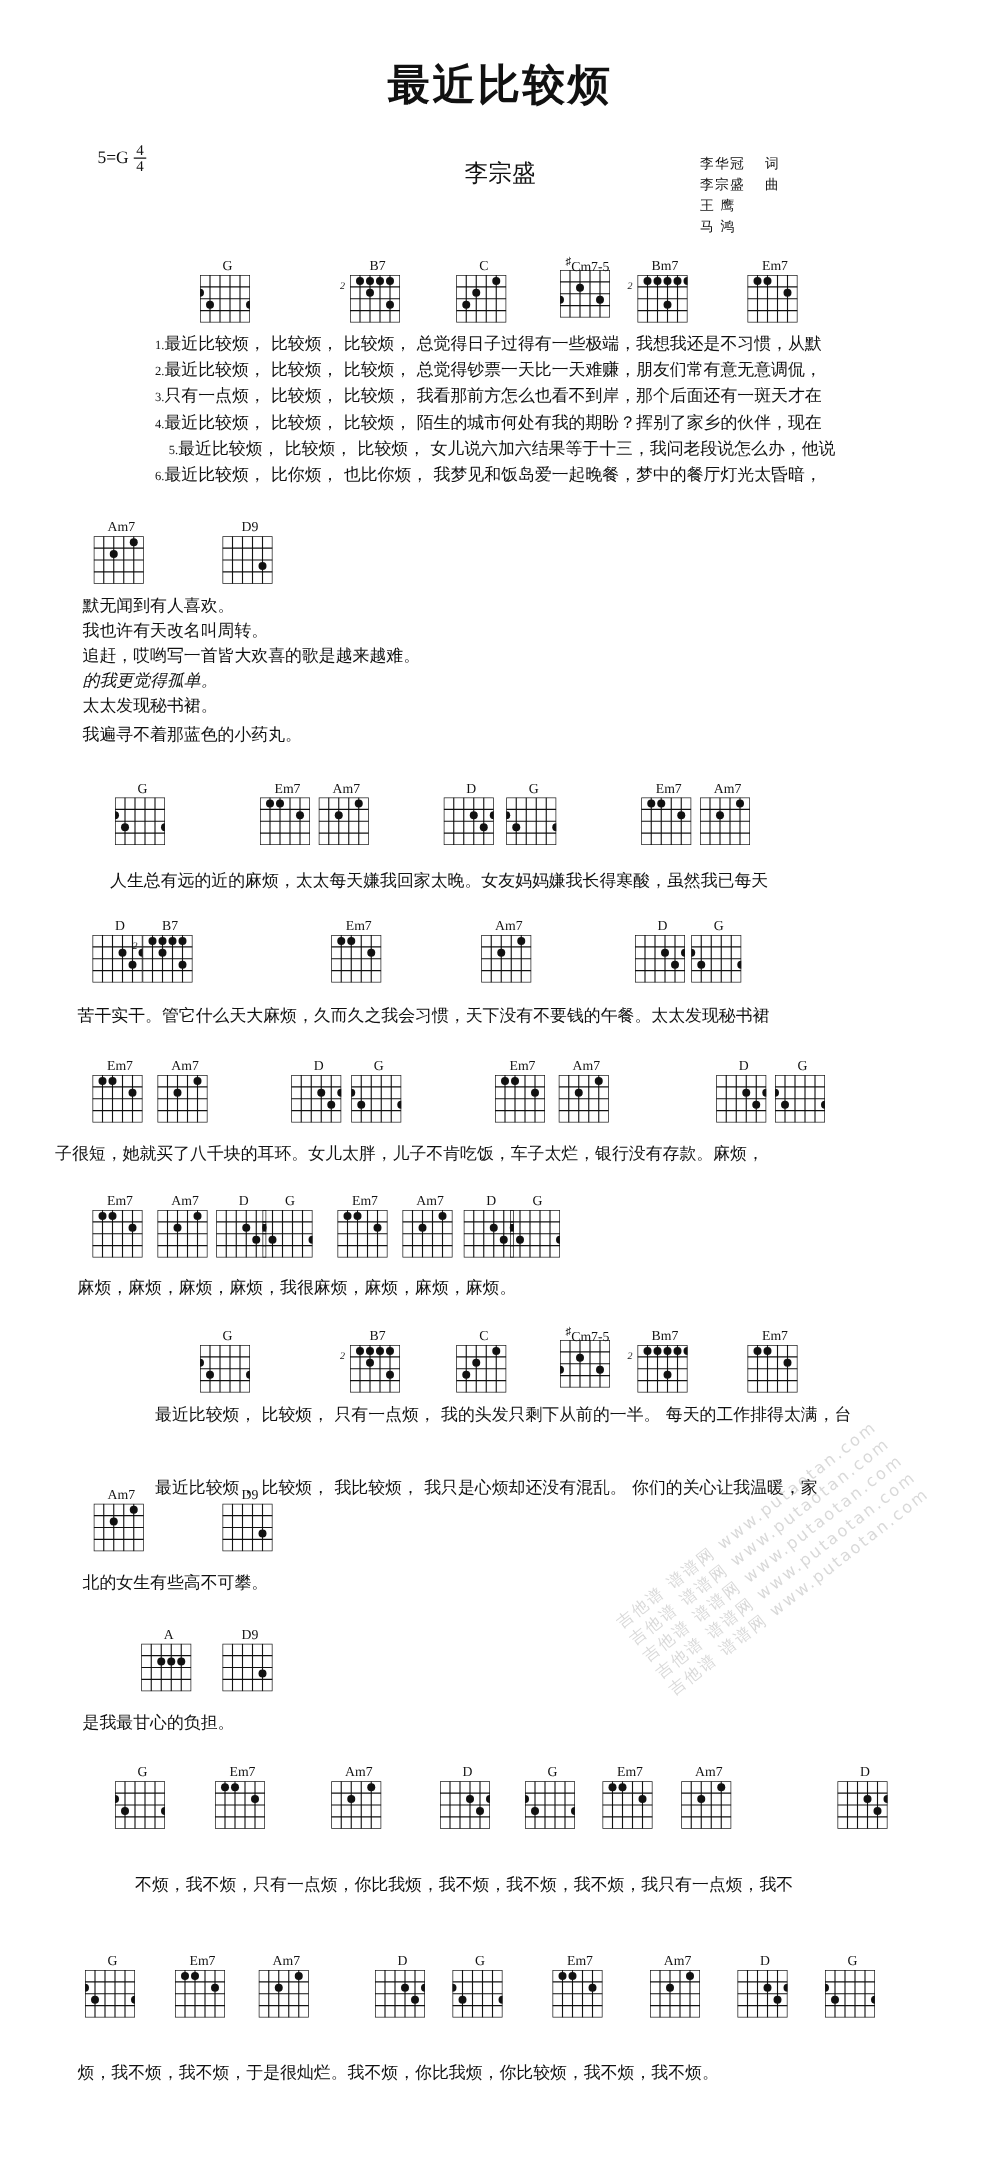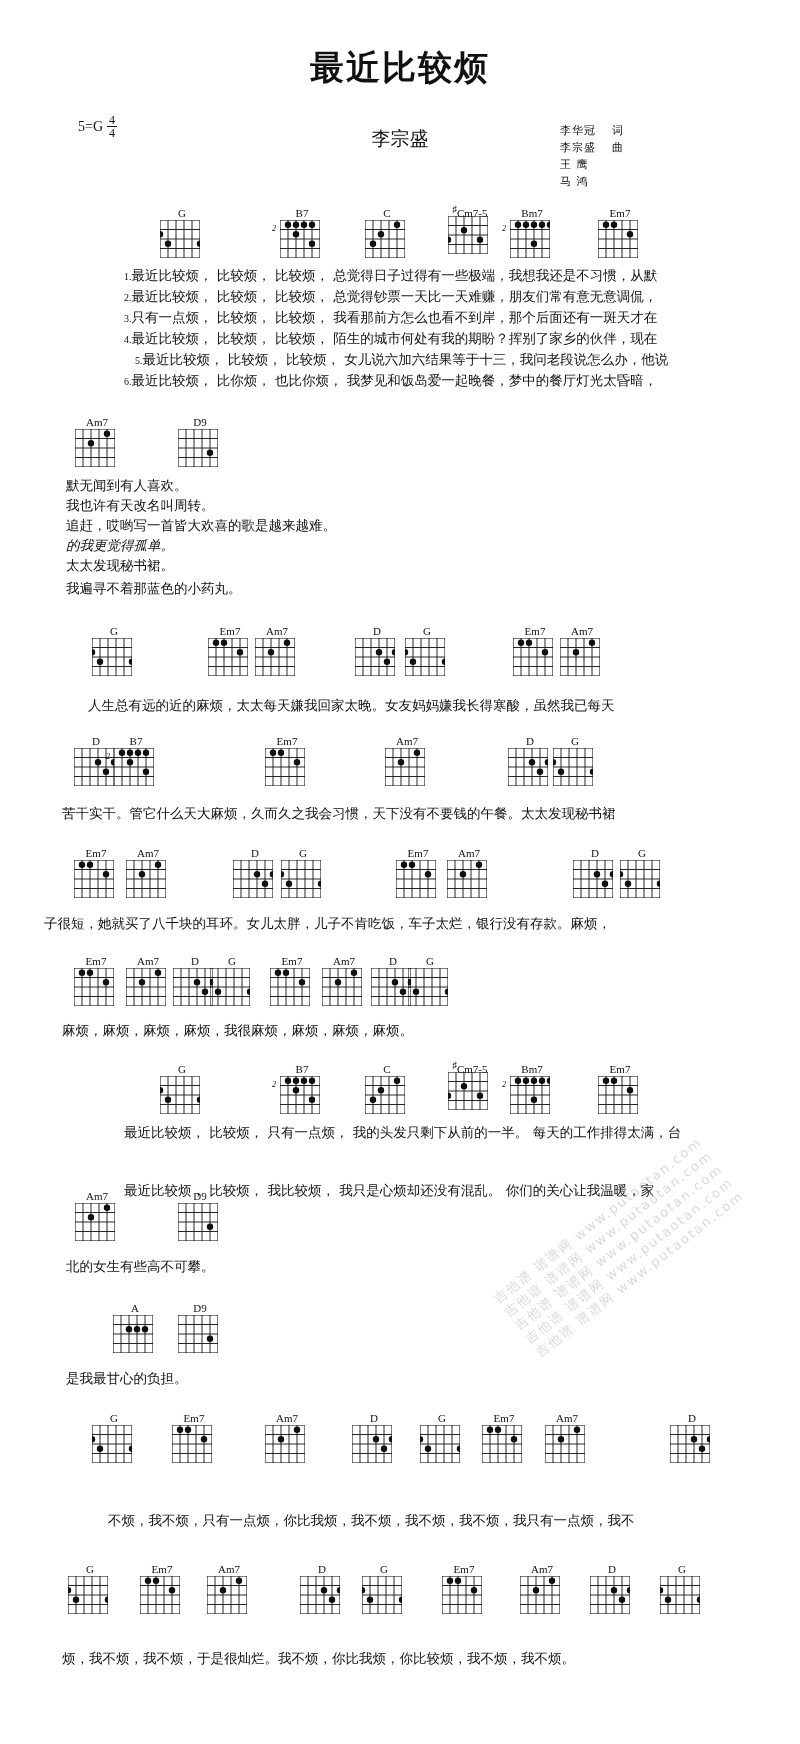--- a/index.html
+++ b/index.html
@@ -1311,21 +1311,21 @@
                 <line x1="0" y1="9.5" x2="40" y2="9.5" stroke="#111" stroke-width="0.9"></line>
                 <line x1="0" y1="19" x2="40" y2="19" stroke="#111" stroke-width="0.9"></line>
                 <line x1="0" y1="28.5" x2="40" y2="28.5" stroke="#111" stroke-width="0.9"></line>
                 <circle cx="24" cy="14.25" r="3.2" fill="#111"></circle>
                 <circle cx="40" cy="14.25" r="3.2" fill="#111"></circle>
                 <circle cx="32" cy="23.75" r="3.2" fill="#111"></circle>
               </svg>
             </div>
           </div>
         </div>
-        <div class="lyric" style="left: 108px; top: 1500px; margin-top: 12px;"><span>不烦，我不烦，只有一点烦，你比我烦，我不烦，我不烦，我不烦，我只有一点烦，我不</span></div>
+        <div class="lyric" style="left: 108px; top: 1500px;"><span>不烦，我不烦，只有一点烦，你比我烦，我不烦，我不烦，我不烦，我只有一点烦，我不</span></div>
       </div>
       <div>
         <div class="chordbox" style="left: 68px; top: 1563px;">
           <div class="cname">G</div>
           <div class="grid-wrap">
             <div>
               <svg width="40" height="38" viewBox="0 0 40 38">
                 <rect x="0" y="0" width="40" height="38" fill="none" stroke="#111" stroke-width="1.1"></rect>
                 <line x1="8" y1="0" x2="8" y2="38" stroke="#111" stroke-width="0.9"></line>
                 <line x1="16" y1="0" x2="16" y2="38" stroke="#111" stroke-width="0.9"></line>

